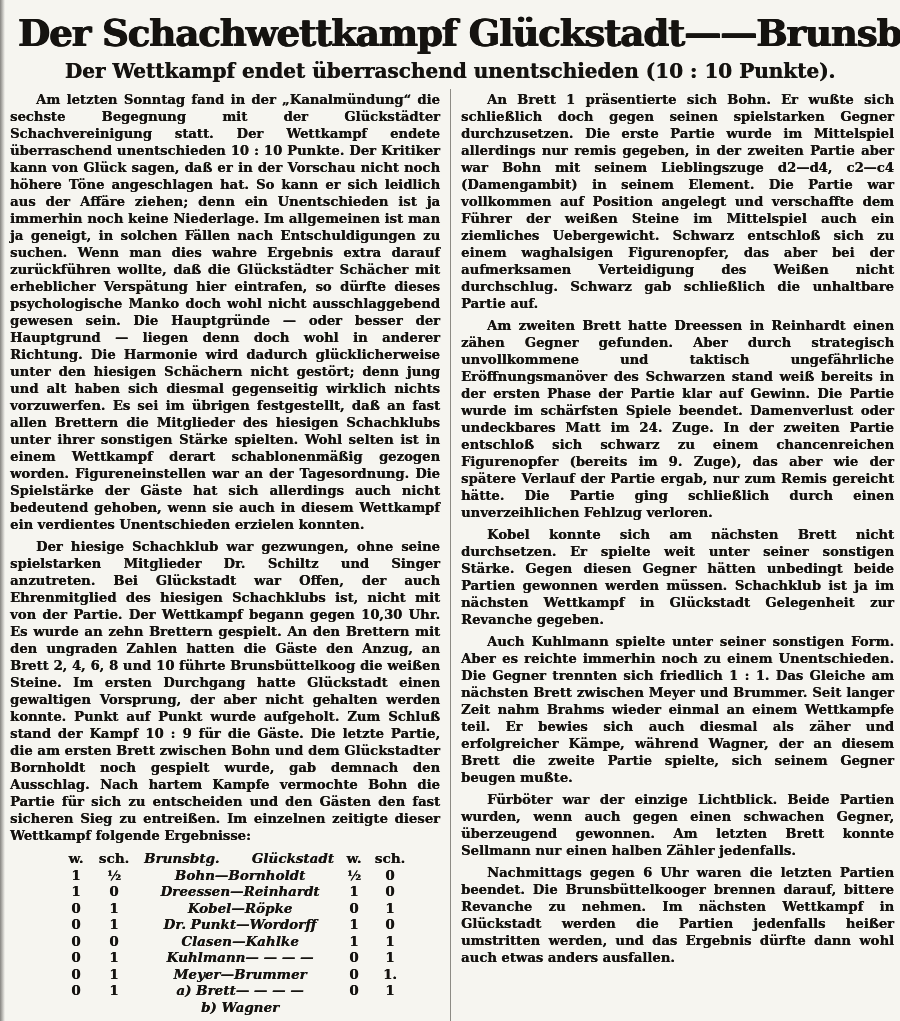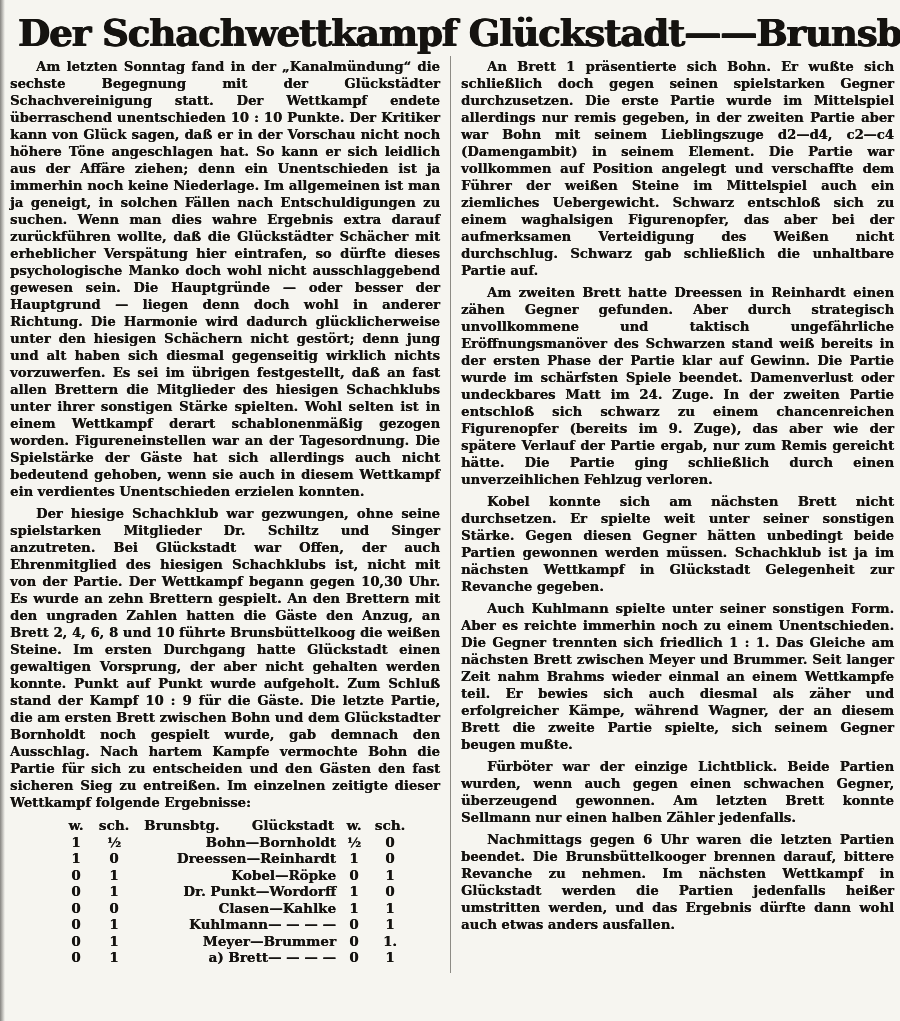--- a/index.html
+++ b/index.html
@@ -35,33 +35,34 @@
   }
   .col-left{padding:2px 10px 0 8px;}
   .col-right{padding:2px 4px 0 10px;border-left:1px solid #8d8b85;}
   .col p{margin:0 0 5px;text-indent:26px;}
   .col p.no-gap{margin-bottom:3px;}
   
   .results{margin:6px 0 0 48px;font-size:13.5px;line-height:16.5px;}
   .t-row{display:flex;align-items:baseline;}
   .t-lw{width:36px;text-align:center;flex:0 0 auto;}
   .t-ls{width:40px;text-align:center;flex:0 0 auto;}
-  .t-pair{width:202px;text-align:right;padding-left:10px;box-sizing:border-box;flex:0 0 auto;white-space:nowrap;}
+  .t-pair{width:202px;text-align:center;padding-left:10px;box-sizing:border-box;flex:0 0 auto;white-space:nowrap;font-style:italic;}
   .t-rw{width:36px;text-align:center;flex:0 0 auto;}
   .t-rs{width:36px;text-align:center;flex:0 0 auto;}
   .t-head .t-pair{display:flex;justify-content:space-between;padding-right:2px;}
   .t-spacer{height:7px;}
 </style>
 </head>
 <body>
 
 <div class="page">
   <div class="scan-edge"></div>
 
   <h1 class="headline">Der Schachwettkampf Glückstadt——Brunsbüttelkoog.</h1>
+  <h2 class="subhead">Der Wettkampf endet überraschend unentschieden (10 : 10 Punkte).</h2>
 
   <div class="columns">
 
     <div class="col col-left">
       <p>Am letzten Sonntag fand in der „Kanalmündung“ die sechste Begegnung mit der Glückstädter Schachvereinigung statt. Der Wettkampf endete überraschend unentschieden 10 : 10 Punkte. Der Kritiker kann von Glück sagen, daß er in der Vorschau nicht noch höhere Töne angeschlagen hat. So kann er sich leidlich aus der Affäre ziehen; denn ein Unentschieden ist ja immerhin noch keine Niederlage. Im allgemeinen ist man ja geneigt, in solchen Fällen nach Entschuldigungen zu suchen. Wenn man dies wahre Ergebnis extra darauf zurückführen wollte, daß die Glückstädter Schächer mit erheblicher Verspätung hier eintrafen, so dürfte dieses psychologische Manko doch wohl nicht ausschlaggebend gewesen sein. Die Hauptgründe — oder besser der Hauptgrund — liegen denn doch wohl in anderer Richtung. Die Harmonie wird dadurch glücklicherweise unter den hiesigen Schächern nicht gestört; denn jung und alt haben sich diesmal gegenseitig wirklich nichts vorzuwerfen. Es sei im übrigen festgestellt, daß an fast allen Brettern die Mitglieder des hiesigen Schachklubs unter ihrer sonstigen Stärke spielten. Wohl selten ist in einem Wettkampf derart schablonenmäßig gezogen worden. Figureneinstellen war an der Tagesordnung. Die Spielstärke der Gäste hat sich allerdings auch nicht bedeutend gehoben, wenn sie auch in diesem Wettkampf ein verdientes Unentschieden erzielen konnten.</p>
       <p class="no-gap">Der hiesige Schachklub war gezwungen, ohne seine spielstarken Mitglieder Dr. Schiltz und Singer anzutreten. Bei Glückstadt war Offen, der auch Ehrenmitglied des hiesigen Schachklubs ist, nicht mit von der Partie. Der Wettkampf begann gegen 10,30 Uhr. Es wurde an zehn Brettern gespielt. An den Brettern mit den ungraden Zahlen hatten die Gäste den Anzug, an Brett 2, 4, 6, 8 und 10 führte Brunsbüttelkoog die weißen Steine. Im ersten Durchgang hatte Glückstadt einen gewaltigen Vorsprung, der aber nicht gehalten werden konnte. Punkt auf Punkt wurde aufgeholt. Zum Schluß stand der Kampf 10 : 9 für die Gäste. Die letzte Partie, die am ersten Brett zwischen Bohn und dem Glückstadter Bornholdt noch gespielt wurde, gab demnach den Ausschlag. Nach hartem Kampfe vermochte Bohn die Partie für sich zu entscheiden und den Gästen den fast sicheren Sieg zu entreißen. Im einzelnen zeitigte dieser Wettkampf folgende Ergebnisse:</p>
 
       <div class="results">
         <div class="t-row t-head">
           <span class="t-lw">w.</span>
@@ -123,20 +124,27 @@
           <span class="t-rw">0</span>
           <span class="t-rs">1.</span>
         </div>
         <div class="t-row">
           <span class="t-lw">0</span>
           <span class="t-ls">1</span>
           <span class="t-pair">a) Brett— — — —</span>
           <span class="t-rw">0</span>
           <span class="t-rs">1</span>
         </div>
+        <div class="t-row">
+          <span class="t-lw"></span>
+          <span class="t-ls"></span>
+          <span class="t-pair">b) Wagner</span>
+          <span class="t-rw"></span>
+          <span class="t-rs"></span>
+        </div>
         <div class="t-spacer"></div>
 
       </div>
     </div>
 
     <div class="col col-right">
       <p>An Brett 1 präsentierte sich Bohn. Er wußte sich schließlich doch gegen seinen spielstarken Gegner durchzusetzen. Die erste Partie wurde im Mittelspiel allerdings nur remis gegeben, in der zweiten Partie aber war Bohn mit seinem Lieblingszuge d2—d4, c2—c4 (Damengambit) in seinem Element. Die Partie war vollkommen auf Position angelegt und verschaffte dem Führer der weißen Steine im Mittelspiel auch ein ziemliches Uebergewicht. Schwarz entschloß sich zu einem waghalsigen Figurenopfer, das aber bei der aufmerksamen Verteidigung des Weißen nicht durchschlug. Schwarz gab schließlich die unhaltbare Partie auf.</p>
       <p>Am zweiten Brett hatte Dreessen in Reinhardt einen zähen Gegner gefunden. Aber durch strategisch unvollkommene und taktisch ungefährliche Eröffnungsmanöver des Schwarzen stand weiß bereits in der ersten Phase der Partie klar auf Gewinn. Die Partie wurde im schärfsten Spiele beendet. Damenverlust oder undeckbares Matt im 24. Zuge. In der zweiten Partie entschloß sich schwarz zu einem chancenreichen Figurenopfer (bereits im 9. Zuge), das aber wie der spätere Verlauf der Partie ergab, nur zum Remis gereicht hätte. Die Partie ging schließlich durch einen unverzeihlichen Fehlzug verloren.</p>
       <p>Kobel konnte sich am nächsten Brett nicht durchsetzen. Er spielte weit unter seiner sonstigen Stärke. Gegen diesen Gegner hätten unbedingt beide Partien gewonnen werden müssen. Schachklub ist ja im nächsten Wettkampf in Glückstadt Gelegenheit zur Revanche gegeben.</p>
       <p>Auch Kuhlmann spielte unter seiner sonstigen Form. Aber es reichte immerhin noch zu einem Unentschieden. Die Gegner trennten sich friedlich 1 : 1. Das Gleiche am nächsten Brett zwischen Meyer und Brummer. Seit langer Zeit nahm Brahms wieder einmal an einem Wettkampfe teil. Er bewies sich auch diesmal als zäher und erfolgreicher Kämpe, während Wagner, der an diesem Brett die zweite Partie spielte, sich seinem Gegner beugen mußte.</p>

